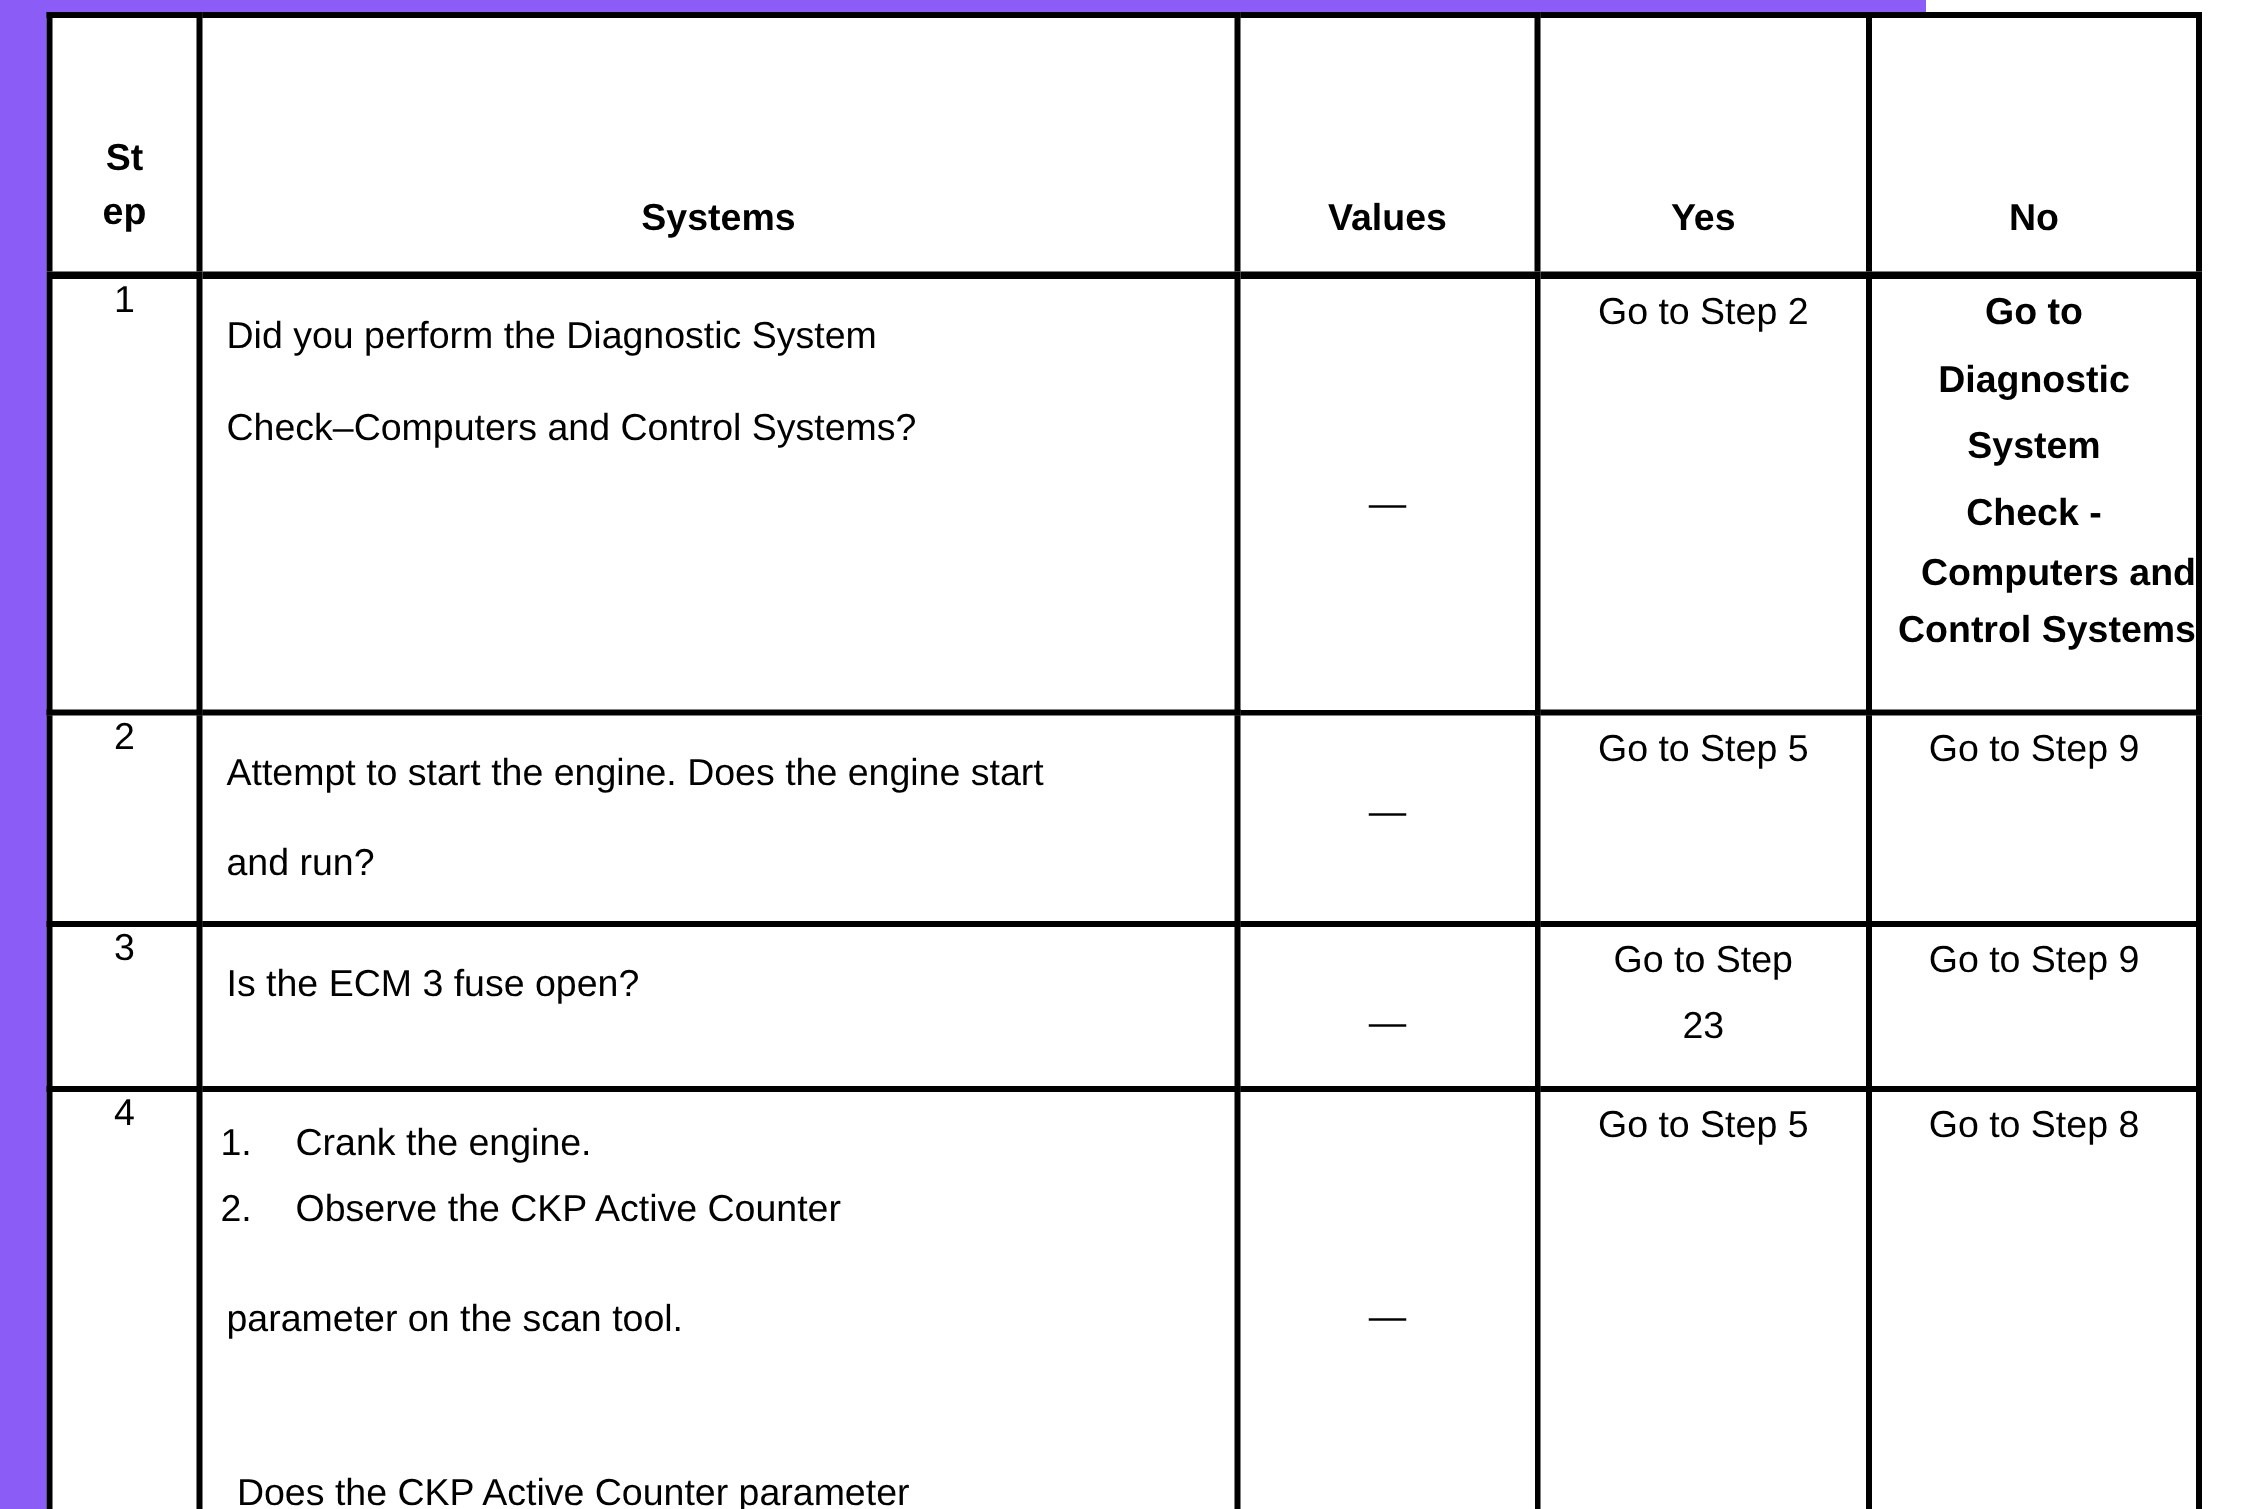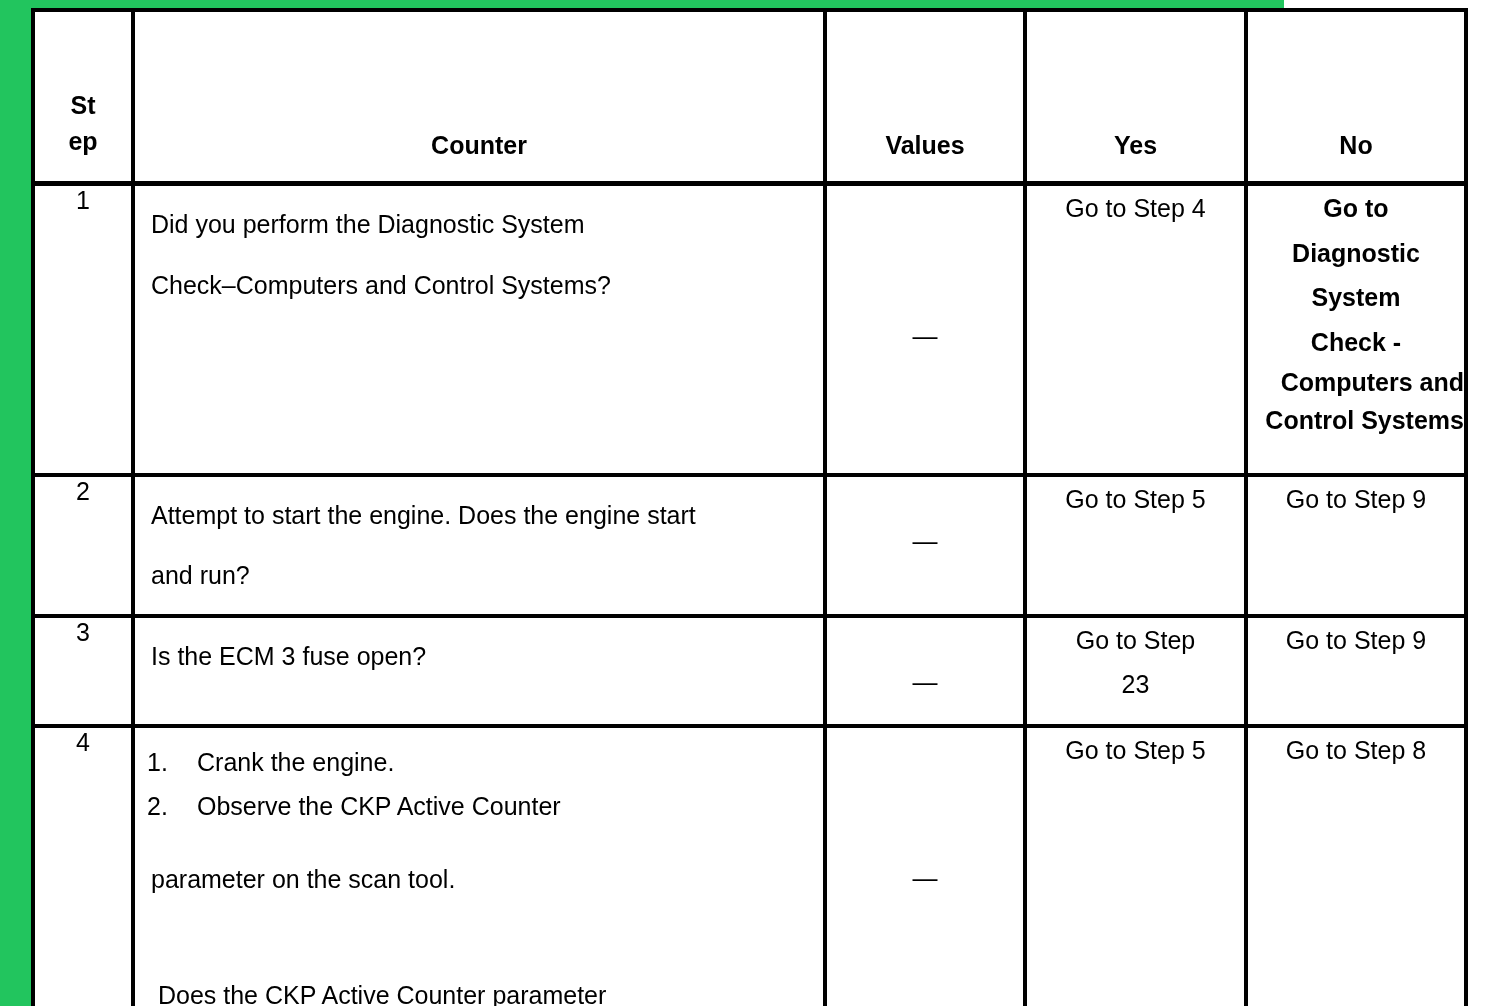--- a/index.html
+++ b/index.html
@@ -12,21 +12,21 @@
     height: 1006px;
     font-family: "Liberation Sans", sans-serif;
     color: #000000;
     overflow: hidden;
   }
 
   .page {
     position: relative;
     width: 1284px;
     height: 1006px;
-    background: #22c55e;
+    background: #8b5cf6;
   }
 
   
   .diag-table {
     position: absolute;
     left: 31px;
     top: 8px;
     width: 1433px;
     border-collapse: collapse;
     table-layout: fixed;
@@ -156,21 +156,21 @@
       <col class="col-yes">
       <col class="col-no">
     </colgroup>
 
     <thead>
       <tr class="hdr-row">
         <th class="hdr-step">
           <span class="hw">St</span>
           <span class="hw">ep</span>
         </th>
-        <th>Counter</th>
+        <th>Systems</th>
         <th>Values</th>
         <th>Yes</th>
         <th>No</th>
       </tr>
     </thead>
 
     <tbody>
 
       <tr style="height:291px;">
         <td class="step-cell">1</td>
@@ -178,21 +178,21 @@
         <td class="action-cell">
           <p>Did you perform the Diagnostic System</p>
           <p>Check–Computers and Control Systems?</p>
         </td>
 
         <td class="values-cell">
           <span class="dash" style="top:138px;">—</span>
         </td>
 
         <td class="branch-cell">
-          <p>Go to Step 4</p>
+          <p>Go to Step 2</p>
         </td>
 
         <td class="no-long">
           <p>Go to</p>
           <p>Diagnostic</p>
           <p>System</p>
           <p>Check -</p>
           <p class="tight">Computers and</p>
           <p class="tight">Control Systems</p>
         </td>

